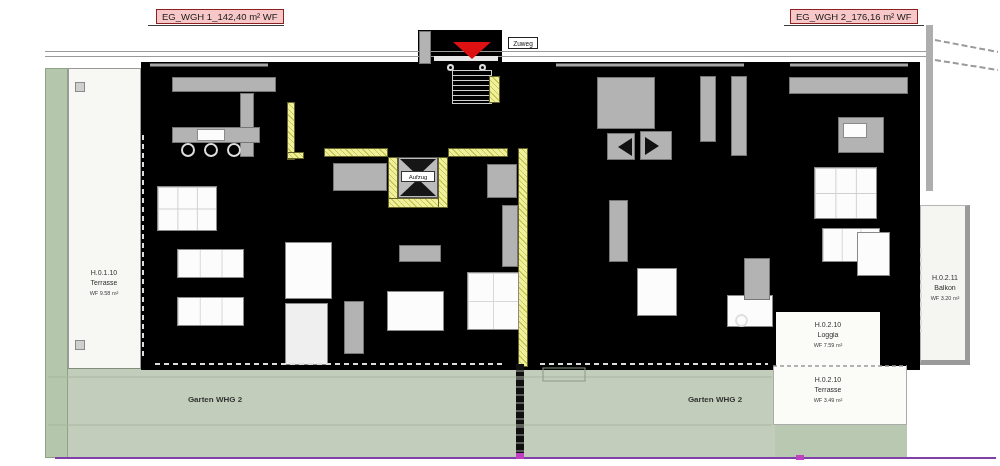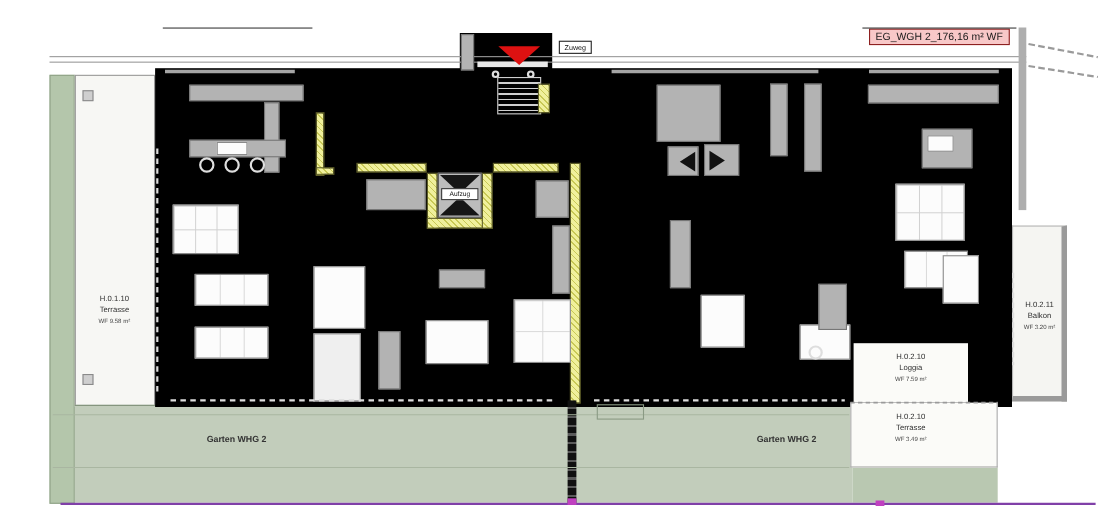--- a/index.html
+++ b/index.html
@@ -142,23 +142,26 @@
     <rect x="543" y="368" width="42" height="13" fill="none" stroke="#8a9a84" stroke-width="1"></rect>
 
     <line x1="935" y1="40" x2="998" y2="52" stroke="#9a9a9a" stroke-width="2" stroke-dasharray="6 3"></line>
     <line x1="935" y1="60" x2="998" y2="70" stroke="#9a9a9a" stroke-width="2" stroke-dasharray="6 3"></line>
 
     <line x1="55" y1="458" x2="996" y2="458" stroke="#8040a8" stroke-width="2"></line>
     <rect x="796" y="455" width="8" height="5" fill="#c040c0"></rect>
     <rect x="516" y="453" width="8" height="6" fill="#c040c0"></rect>
   </svg>
 
+  <div class="redbox" style="left:156px;top:9px;">
+    <span>EG_WGH 1_142,40 m² WF</span>
+  </div>
   <div class="leader" style="left:148px;top:25px;width:136px;"></div>
 
-  <div class="redbox" style="left:790px;top:26px;">
+  <div class="redbox" style="left:790px;top:9px;">
     <span>EG_WGH 2_176,16 m² WF</span>
   </div>
   <div class="leader" style="left:784px;top:25px;width:140px;"></div>
 
   <div class="lbl" style="left:70px;top:268px;width:68px;">
     <div class="code">H.0.1.10</div>
     <div class="nm">Terrasse</div>
     <div class="ar">WF 9.58 m²</div>
   </div>
 

